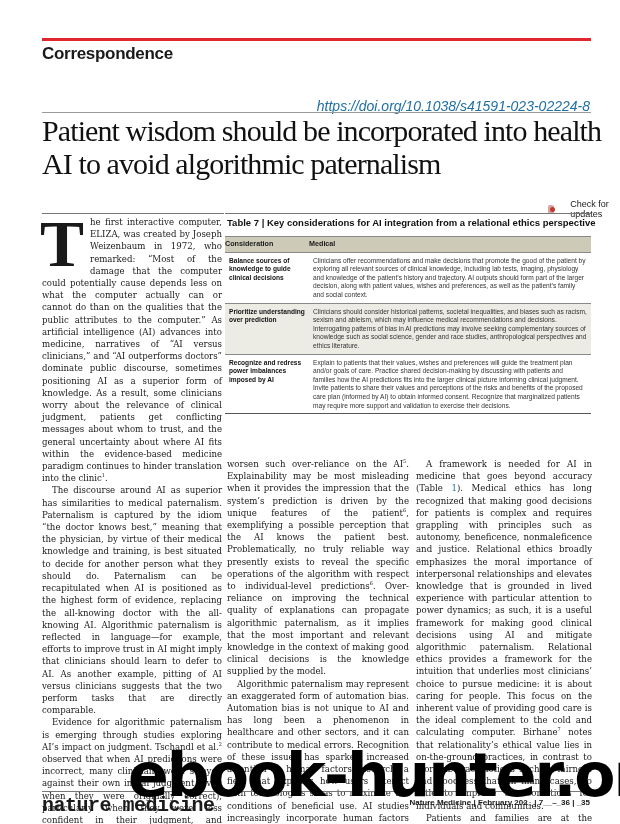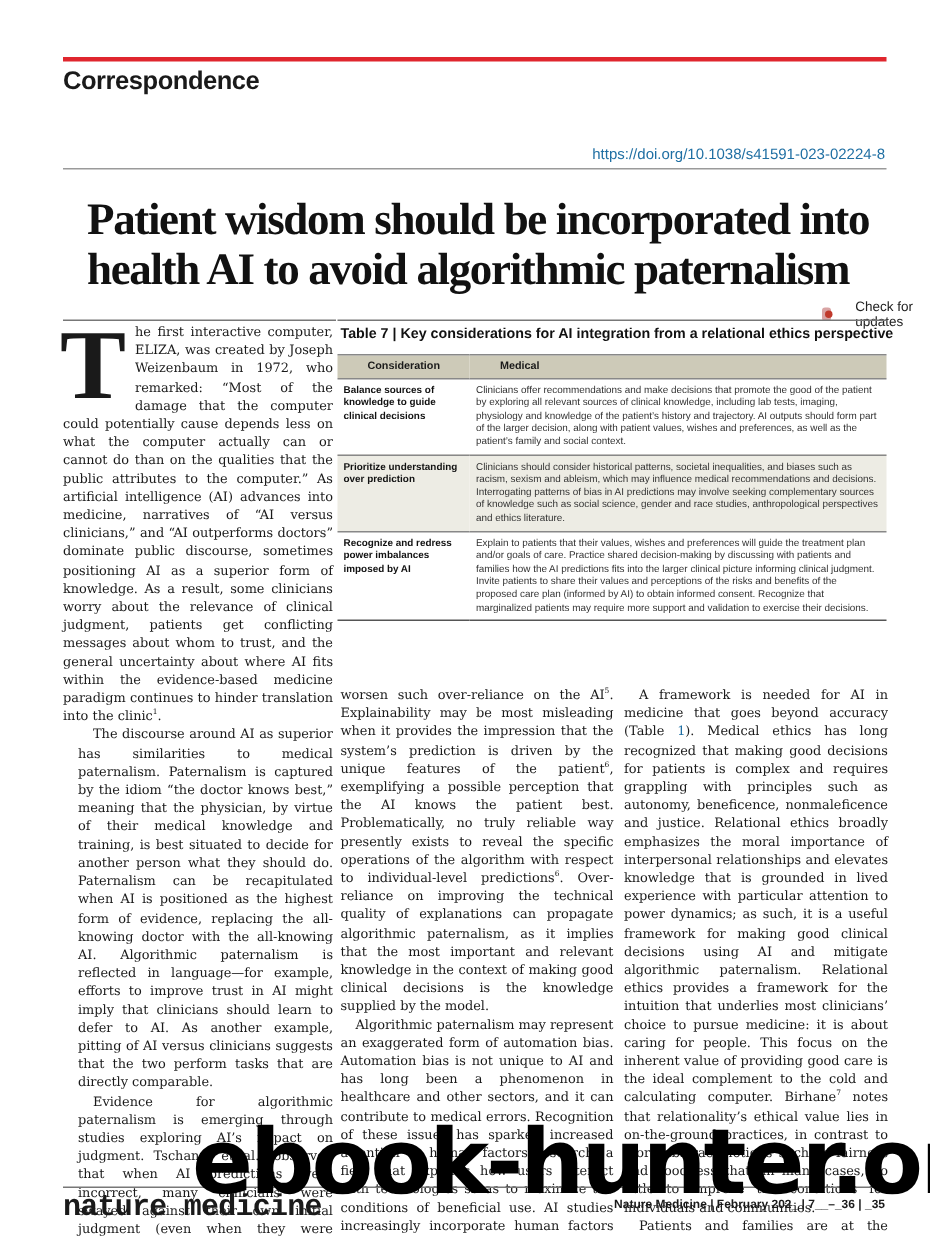--- a/index.html
+++ b/index.html
@@ -1,33 +1,33 @@
 <!DOCTYPE html>
 <html><head>
 <meta charset="utf-8">
 <style>
   html, body { margin:0; padding:0; background:#ffffff; }
   body { width:620px; height:824px; position:relative; overflow:hidden; font-family:"DejaVu Serif", serif; color:#1a1a1a; }
   .redbar { position:absolute; left:42px; top:38px; width:549px; height:3px; background:#e0262e; }
   .section { position:absolute; left:42px; top:44px; font-family:"Liberation Sans", sans-serif; font-weight:bold; font-size:17px; letter-spacing:-0.3px; }
-  .doi { position:absolute; right:30px; top:98px; font-family:"Liberation Sans", sans-serif; font-size:10px; color:#1f6fa3; }
+  .doi { position:absolute; right:30px; top:98px; font-family:"Liberation Sans", sans-serif; font-size:14px; color:#1f6fa3;font-style:italic; }
   .doi-rule { position:absolute; left:42px; top:112px; width:549px; height:1px; background:#9a9a9a; }
   .title { position:absolute; left:42px; top:114px; width:560px; font-family:"Liberation Serif", serif; font-size:30px; line-height:33px; letter-spacing:-0.9px; color:#111; }
   .cfu { position:absolute; left:500px; top:199px; font-family:"Liberation Sans", sans-serif; font-size:9px; color:#222; display:flex; align-items:center; gap:16px;padding-left:48px; }
   .cfu-icon { width:9px; height:9px; background:#d9a4a4; border-radius:2px; position:relative; }
   .cfu-icon::after { content:""; position:absolute; left:2px; top:2px; width:5px; height:5px; background:#c0392b; border-radius:50%; }
   .col1-rule { position:absolute; left:42px; top:213px; width:182px; height:1px; background:#777; }
   .table-rule { position:absolute; left:225px; top:213px; width:366px; height:1px; background:#777; }
   .col1 { position:absolute; left:42px; top:216px; width:180px; font-size:8.6px; line-height:12.2px; text-align:justify; }
   .col1 p { margin:0; }
-  .col1 p + p { text-indent:10px;margin-left:10px; }
+  .col1 p + p { text-indent:10px; }
   .dropcap { float:left; font-family:"Liberation Serif", serif; font-size:66px; line-height:52px; margin:2px 6px 0 -2px; font-weight:bold; }
   .table-title { position:absolute; left:227px; top:217px; font-family:"Liberation Sans", sans-serif; font-size:9.5px; font-weight:bold; color:#111; }
   table.t1 { position:absolute; left:225px; top:236px; width:366px; border-collapse:collapse; font-family:"Liberation Sans", sans-serif; font-size:6.6px; line-height:8.6px; }
-  table.t1 th { background:#cdcab8; text-align:left; font-weight:bold; padding:3px 20px; font-size:7.2px; border-top:1px solid #888; }
+  table.t1 th { background:#cdcab8; text-align:left; font-weight:bold; padding:3px 0; font-size:7.2px; border-top:1px solid #888; }
   table.t1 td { vertical-align:top; padding:4px 4px 3px 4px; border-top:1px solid #888; color:#333; }
   table.t1 td.c { font-weight:bold; color:#111; width:76px; }
   table.t1 tr.alt td { background:#edece4; }
   table.t1 tr:last-child td { border-bottom:1px solid #555; }
   .col2 { position:absolute; left:227px; top:458px; width:182px; font-size:8.6px; line-height:12.2px; text-align:justify; }
   .col3 { position:absolute; left:416px; top:458px; width:176px; font-size:8.6px; line-height:12.2px; text-align:justify; }
   .col2 p, .col3 p { margin:0; }
   .col2 p + p, .col3 p + p, .indent { text-indent:10px; }
   sup { font-size:5px; line-height:0; }
   .foot-rule { position:absolute; left:42px; top:791px; width:549px; height:1px; background:#777; }
@@ -35,21 +35,21 @@
   .foot-meta { position:absolute; right:30px; top:798px; font-family:"Liberation Sans", sans-serif; font-weight:bold; font-size:8px; }
   .watermark { position:absolute; left:128px; top:740px; font-family:"DejaVu Sans", sans-serif; font-weight:bold; font-size:60px; letter-spacing:-2px; color:#000; white-space:nowrap; pointer-events:none; }
 </style>
 </head>
 <body>
 
 <div class="redbar"></div>
 <div class="section">Correspondence</div>
 <div class="doi">https://doi.org/10.1038/s41591-023-02224-8</div>
 <div class="doi-rule"></div>
-<h1 class="title" style="margin:16px;font-weight:bold;">Patient wisdom should be incorporated into health AI to avoid algorithmic paternalism</h1>
+<h1 class="title" style="margin:0;font-weight:normal;">Patient wisdom should be incorporated into health AI to avoid algorithmic paternalism</h1>
 
 <div class="cfu">
   <span class="cfu-icon"></span>
   <span>Check for updates</span>
 </div>
 
 <div class="col1-rule"></div>
 <div class="table-rule"></div>
 
 <div class="col1">

